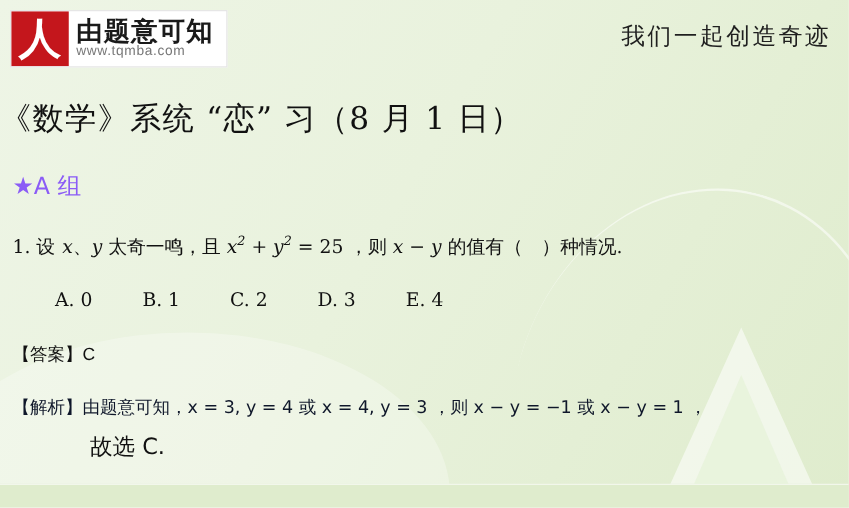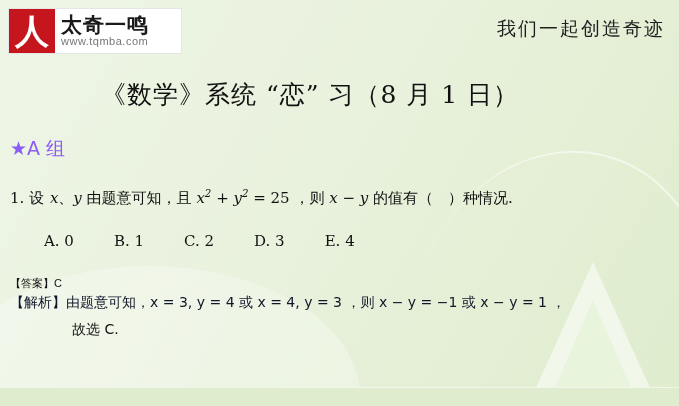--- a/index.html
+++ b/index.html
@@ -146,21 +146,21 @@
     letter-spacing: 2px;
     font-family: "DejaVu Sans", sans-serif;
   }
 
   
   .doc-title {
     position: absolute;
     left: 0;
     top: 78px;
     width: 620px;
-    text-align: center;
+    text-align: left;
     font-size: 25px;
     color: #111;
     letter-spacing: 1px;
     font-family: "DejaVu Serif", serif;
   }
 
   
   .body-area {
     position: absolute;
     left: 10px;
@@ -185,33 +185,34 @@
     color: #111;
     margin: 0 0 26px 34px;
     font-family: "DejaVu Serif", serif;
     text-decoration: underline;
   }
   .choices span.choice {
     display: inline-block;
     margin-right: 40px;
   }
   .ans-line {
-    font-size: 11px;
-    color: #111;
+    font-size: 14px;
+    color: #111;
+    margin-bottom: 22px;
     font-family: Liberation Sans, sans-serif;
   }
   .sol-line {
     font-size: 14px;
     color: #0f172a;
     margin-bottom: 8px;
     line-height: 1.6;
     font-family: "DejaVu Sans", sans-serif;
   }
   .sol-cont {
-    font-size: 14px;
+    font-size: 18px;
     color: #111;
     margin-left: 62px;
     font-family: "DejaVu Sans", sans-serif;
   }
 
   
   .mi {
     font-family: "DejaVu Serif", serif;
     font-style: italic;
   }
@@ -237,38 +238,38 @@
 <div class="bg-bottom-band"></div>
 
 <div class="page">
 
   <div class="header">
     <div class="logo">
       <div class="logo-mark">
         <span class="glyph">人</span>
       </div>
       <div class="logo-text">
-        <div class="logo-cn">太奇一鸣</div>
+        <div class="logo-cn">由题意可知</div>
         <div class="logo-url">www.tqmba.com</div>
       </div>
     </div>
     <div class="header-slogan">我们一起创造奇迹</div>
   </div>
 
   <div class="doc-title">《数学》系统 “恋” 习（8 月 1 日）</div>
 
   <div class="body-area">
 
     <div class="group-head">★A 组</div>
 
     <div class="q-line">
       <span>1.</span>
       <span class="spaced">设</span>
       <span class="mi">x</span><span>、</span><span class="mi">y</span>
-      <span>由题意可知，且</span>
+      <span>太奇一鸣，且</span>
       <span class="mn"><span class="mi">x</span><sup class="exp">2</sup> <span class="mo">+</span> <span class="mi">y</span><sup class="exp">2</sup> <span class="mo">=</span> 25</span>
       <span>，则</span>
       <span class="mn"><span class="mi">x</span> <span class="mo">−</span> <span class="mi">y</span></span>
       <span>的值有（　）种情况.</span>
     </div>
 
     <div class="choices">
       <span class="choice">A. 0</span><span class="choice">B. 1</span><span class="choice">C. 2</span><span class="choice">D. 3</span><span class="choice">E. 4</span>
     </div>
 

